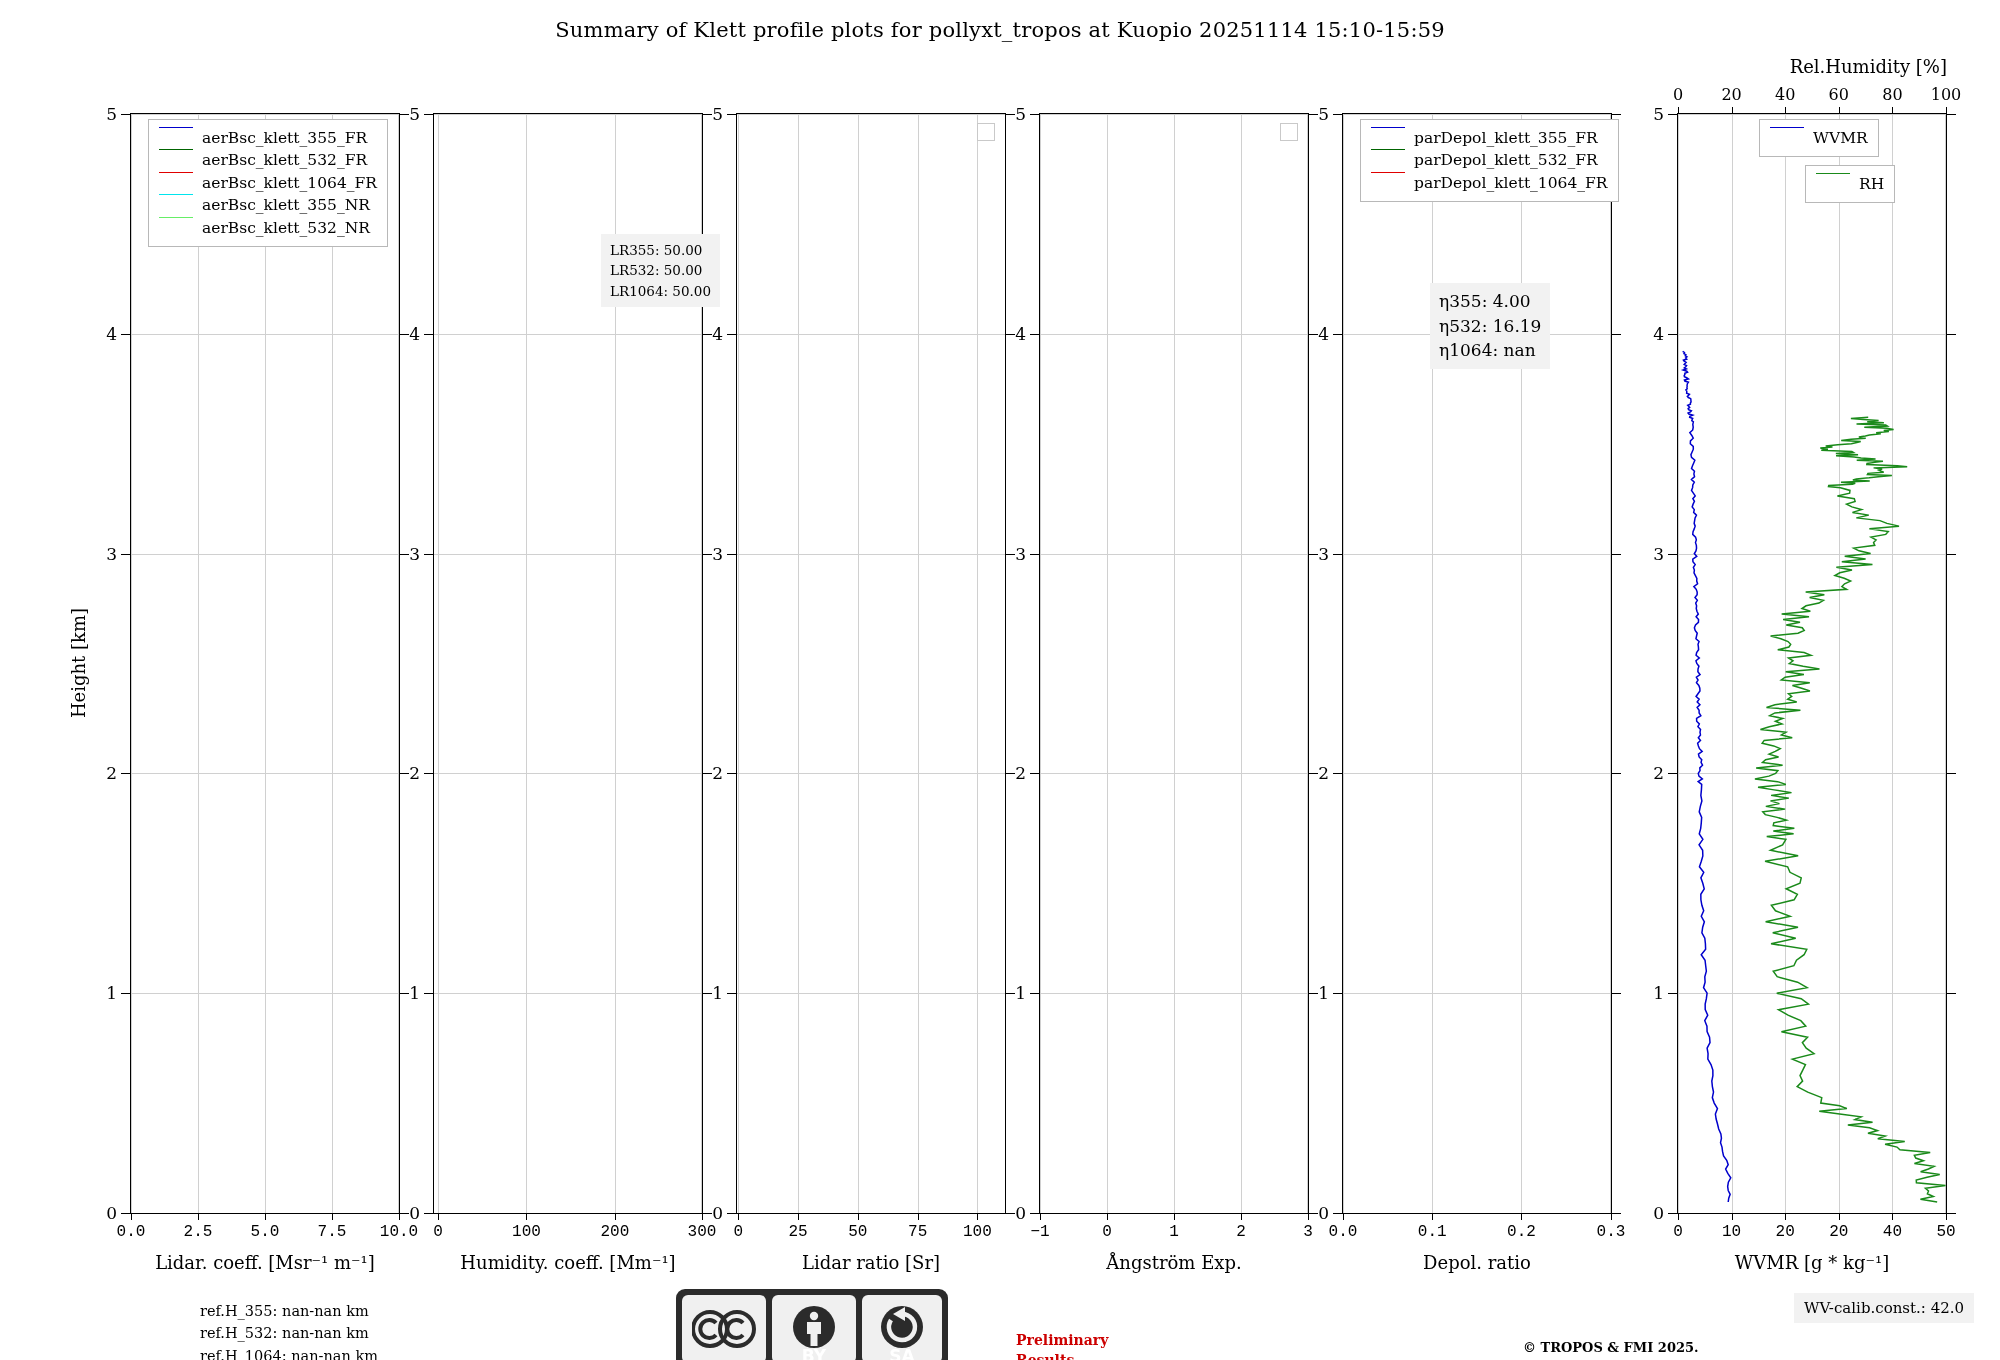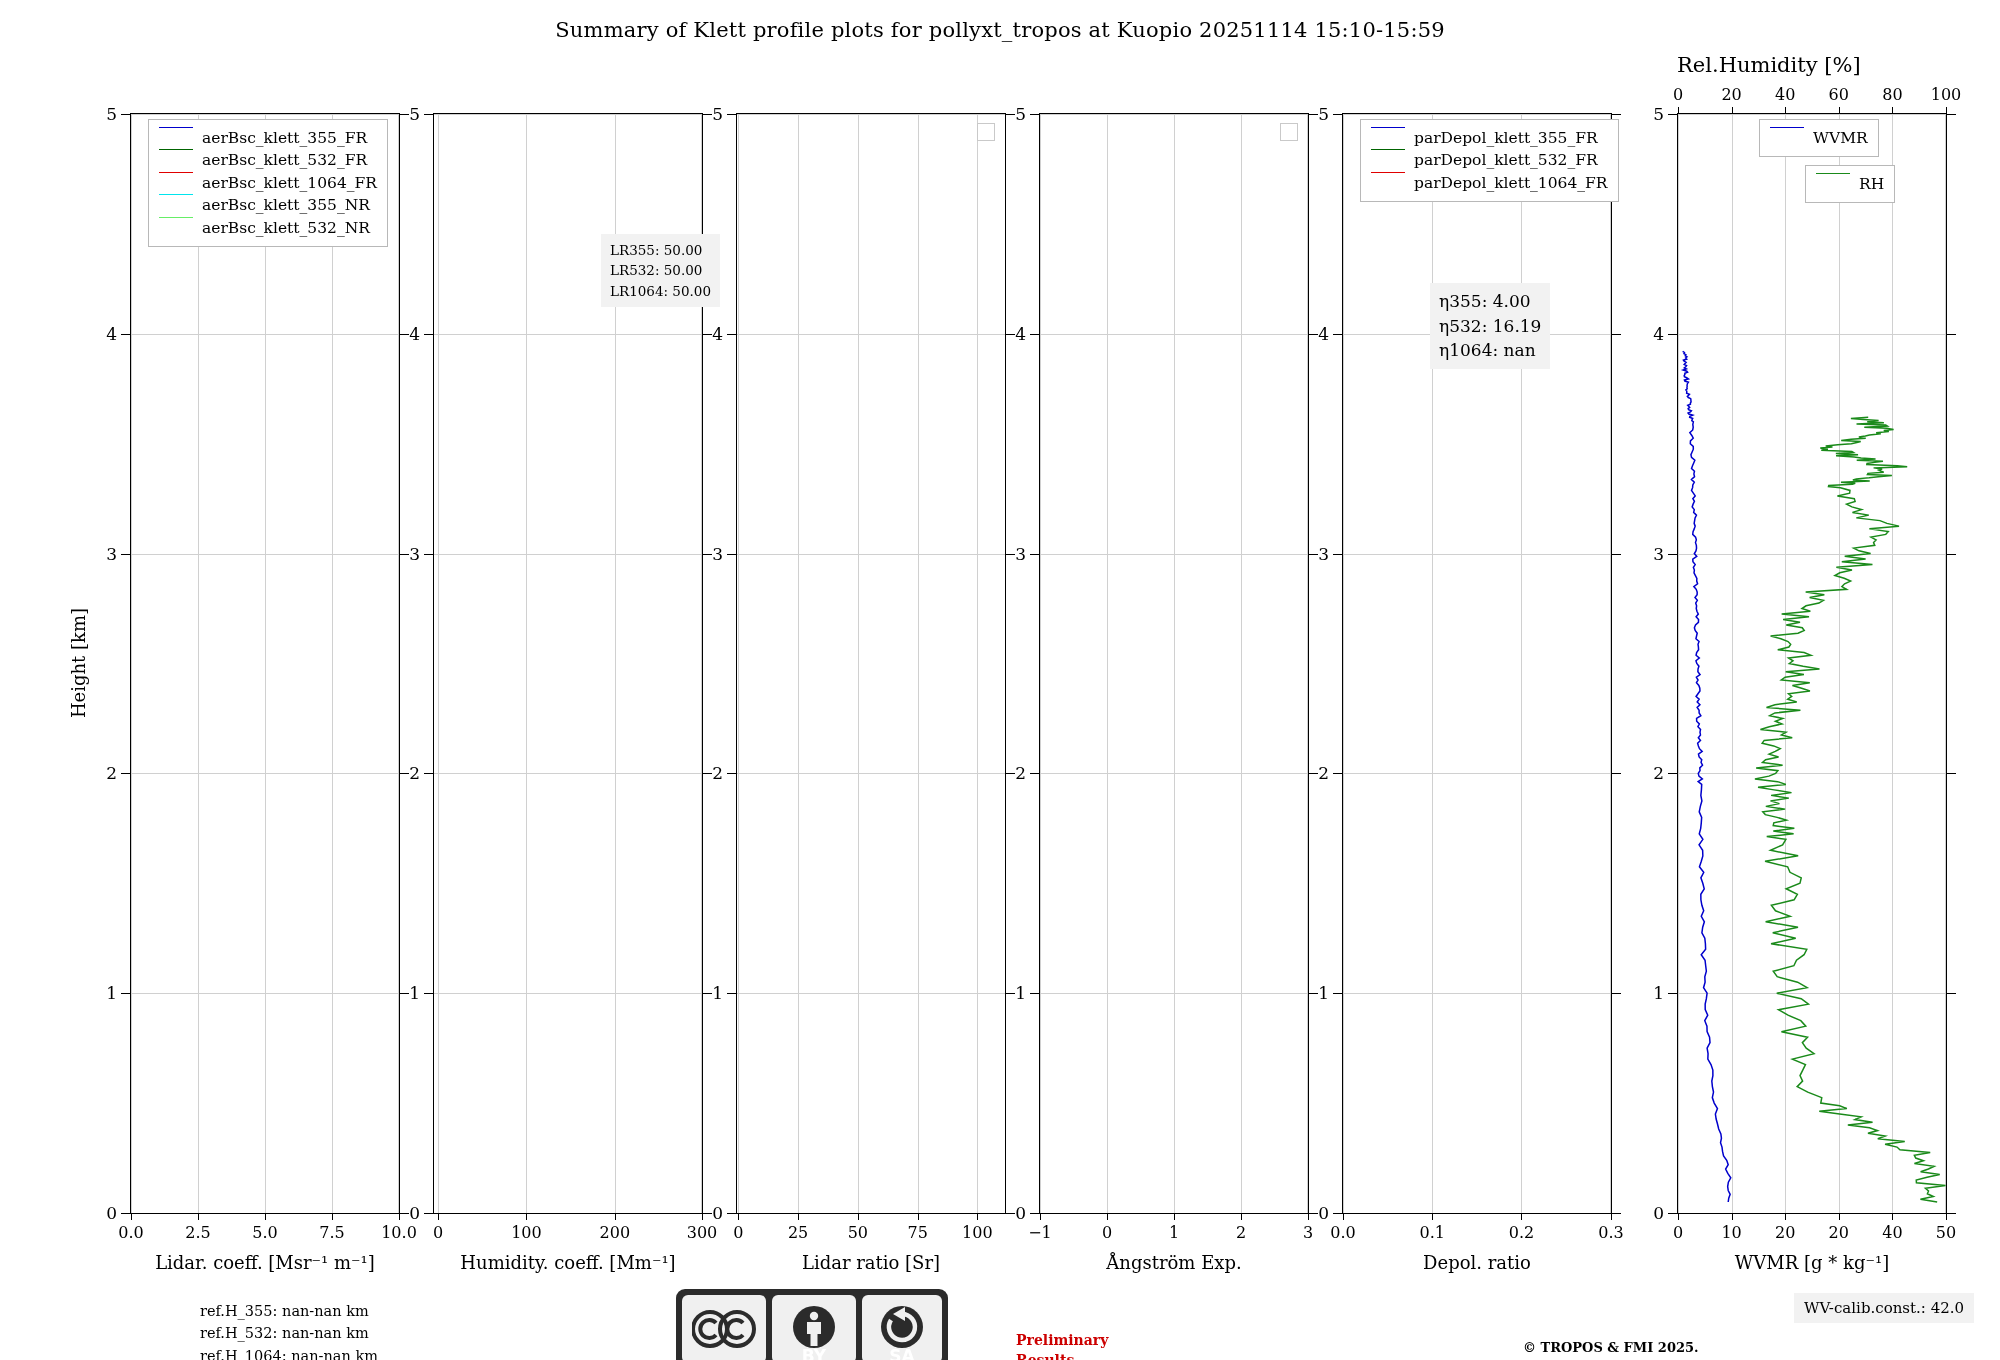--- a/index.html
+++ b/index.html
@@ -17,23 +17,23 @@
   }
   .panel{position:absolute;top:113px;height:1101px;}
   .plot{position:absolute;left:0;top:0;right:0;bottom:0;border:1px solid #000;box-sizing:border-box;background:#fff;}
   .grid-v,.grid-h{position:absolute;background:#d0d0d0;}
   .grid-v{width:1px;top:0;bottom:0;}
   .grid-h{height:1px;left:0;right:0;}
   .ytick{position:absolute;left:-10px;width:10px;height:1px;background:#000;}
   .ytick-r{position:absolute;right:-10px;width:10px;height:1px;background:#000;}
   .ylabel{position:absolute;right:calc(100% + 14px);transform:translateY(-50%);font-size:17px;white-space:nowrap;}
   .xtick{position:absolute;top:100%;width:1px;height:7px;background:#000;}
-  .xlabeltxt{position:absolute;top:calc(100% + 10px);transform:translateX(-50%);font-size:16px;white-space:nowrap;}
+  .xlabeltxt{position:absolute;top:calc(100% + 10px);transform:translateX(-50%);font-size:16px;white-space:nowrap;font-family:Liberation Mono, monospace;}
   .xtitle{position:absolute;top:calc(100% + 38px);width:100%;text-align:center;font-size:18px;white-space:nowrap;}
-  .xtitle-top{position:absolute;bottom:calc(100% + 36px);width:100%;text-align:left;font-size:21px;white-space:nowrap;margin-top:41px;}
+  .xtitle-top{position:absolute;bottom:calc(100% + 36px);width:100%;text-align:right;font-size:18px;white-space:nowrap;margin-top:41px;}
   .xlabeltxt-top{position:absolute;bottom:calc(100% + 10px);transform:translateX(-50%);font-size:16px;white-space:nowrap;}
   .xtick-top{position:absolute;bottom:100%;width:1px;height:7px;background:#000;}
   .axis-title-y{
     position:absolute;left:78px;top:663px;transform:translate(-50%,-50%) rotate(-90deg);
     font-size:18px;white-space:nowrap;
   }
   .legend{
     position:absolute;background:#fff;border:1px solid #b8b8b8;
     padding:7px 10px 7px 10px;font-size:15.5px;line-height:1.45;
     box-shadow:none;

